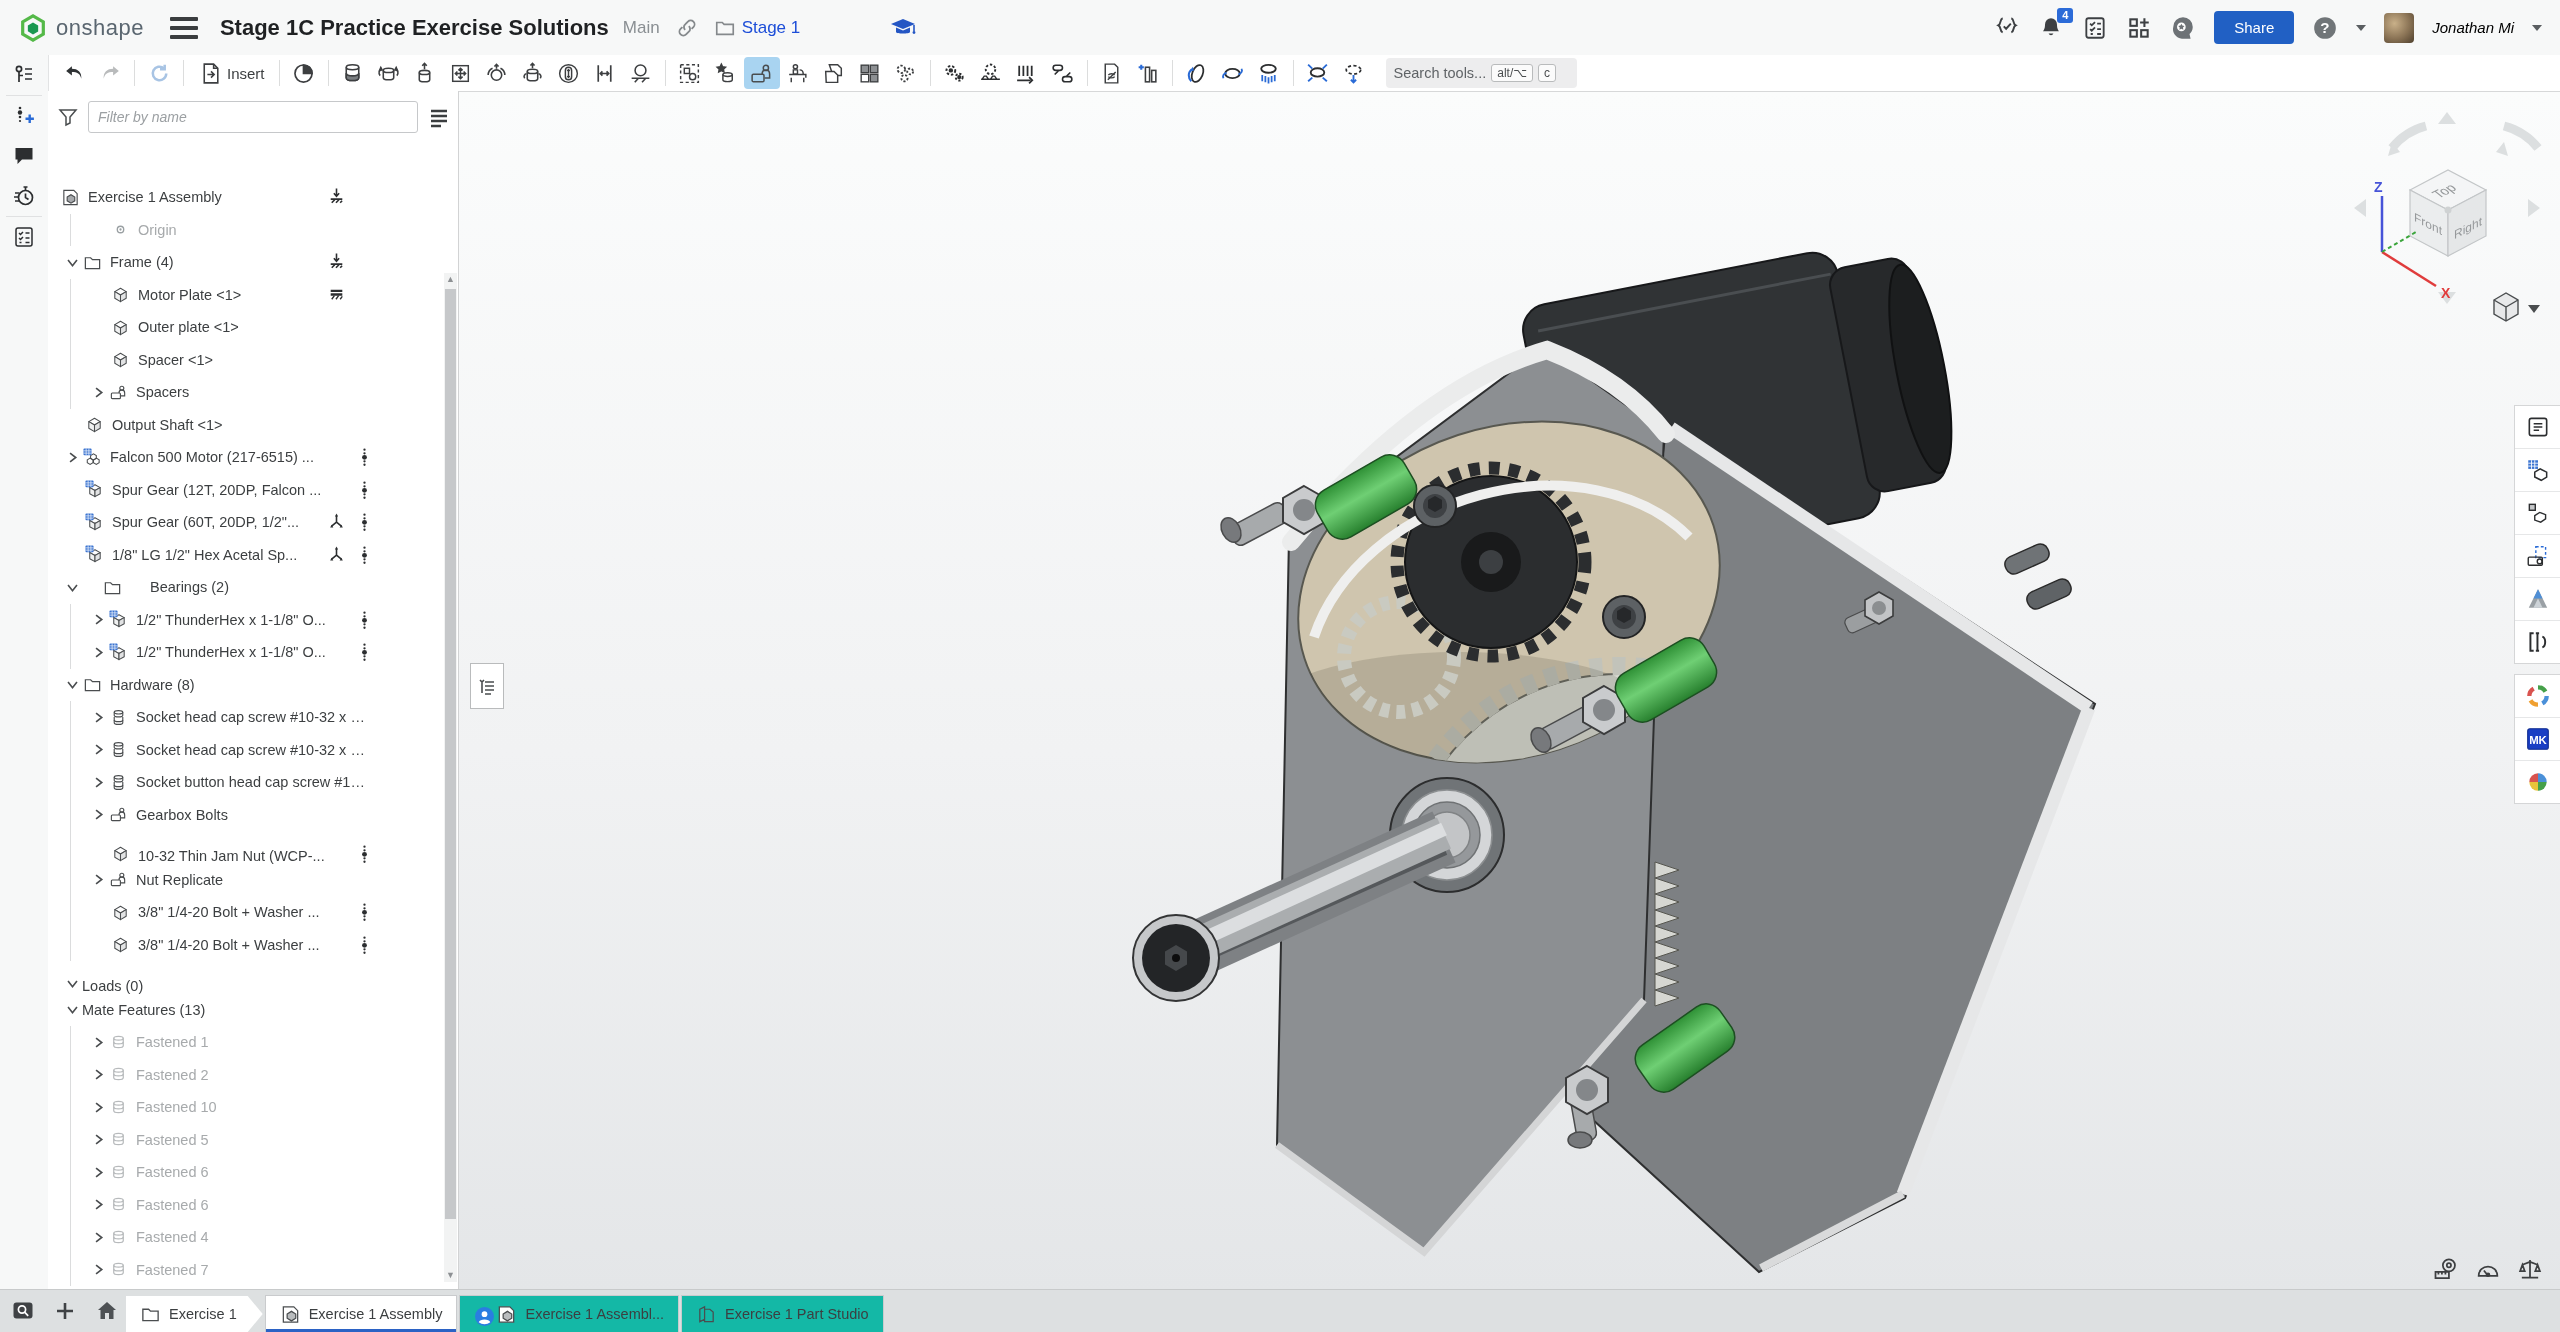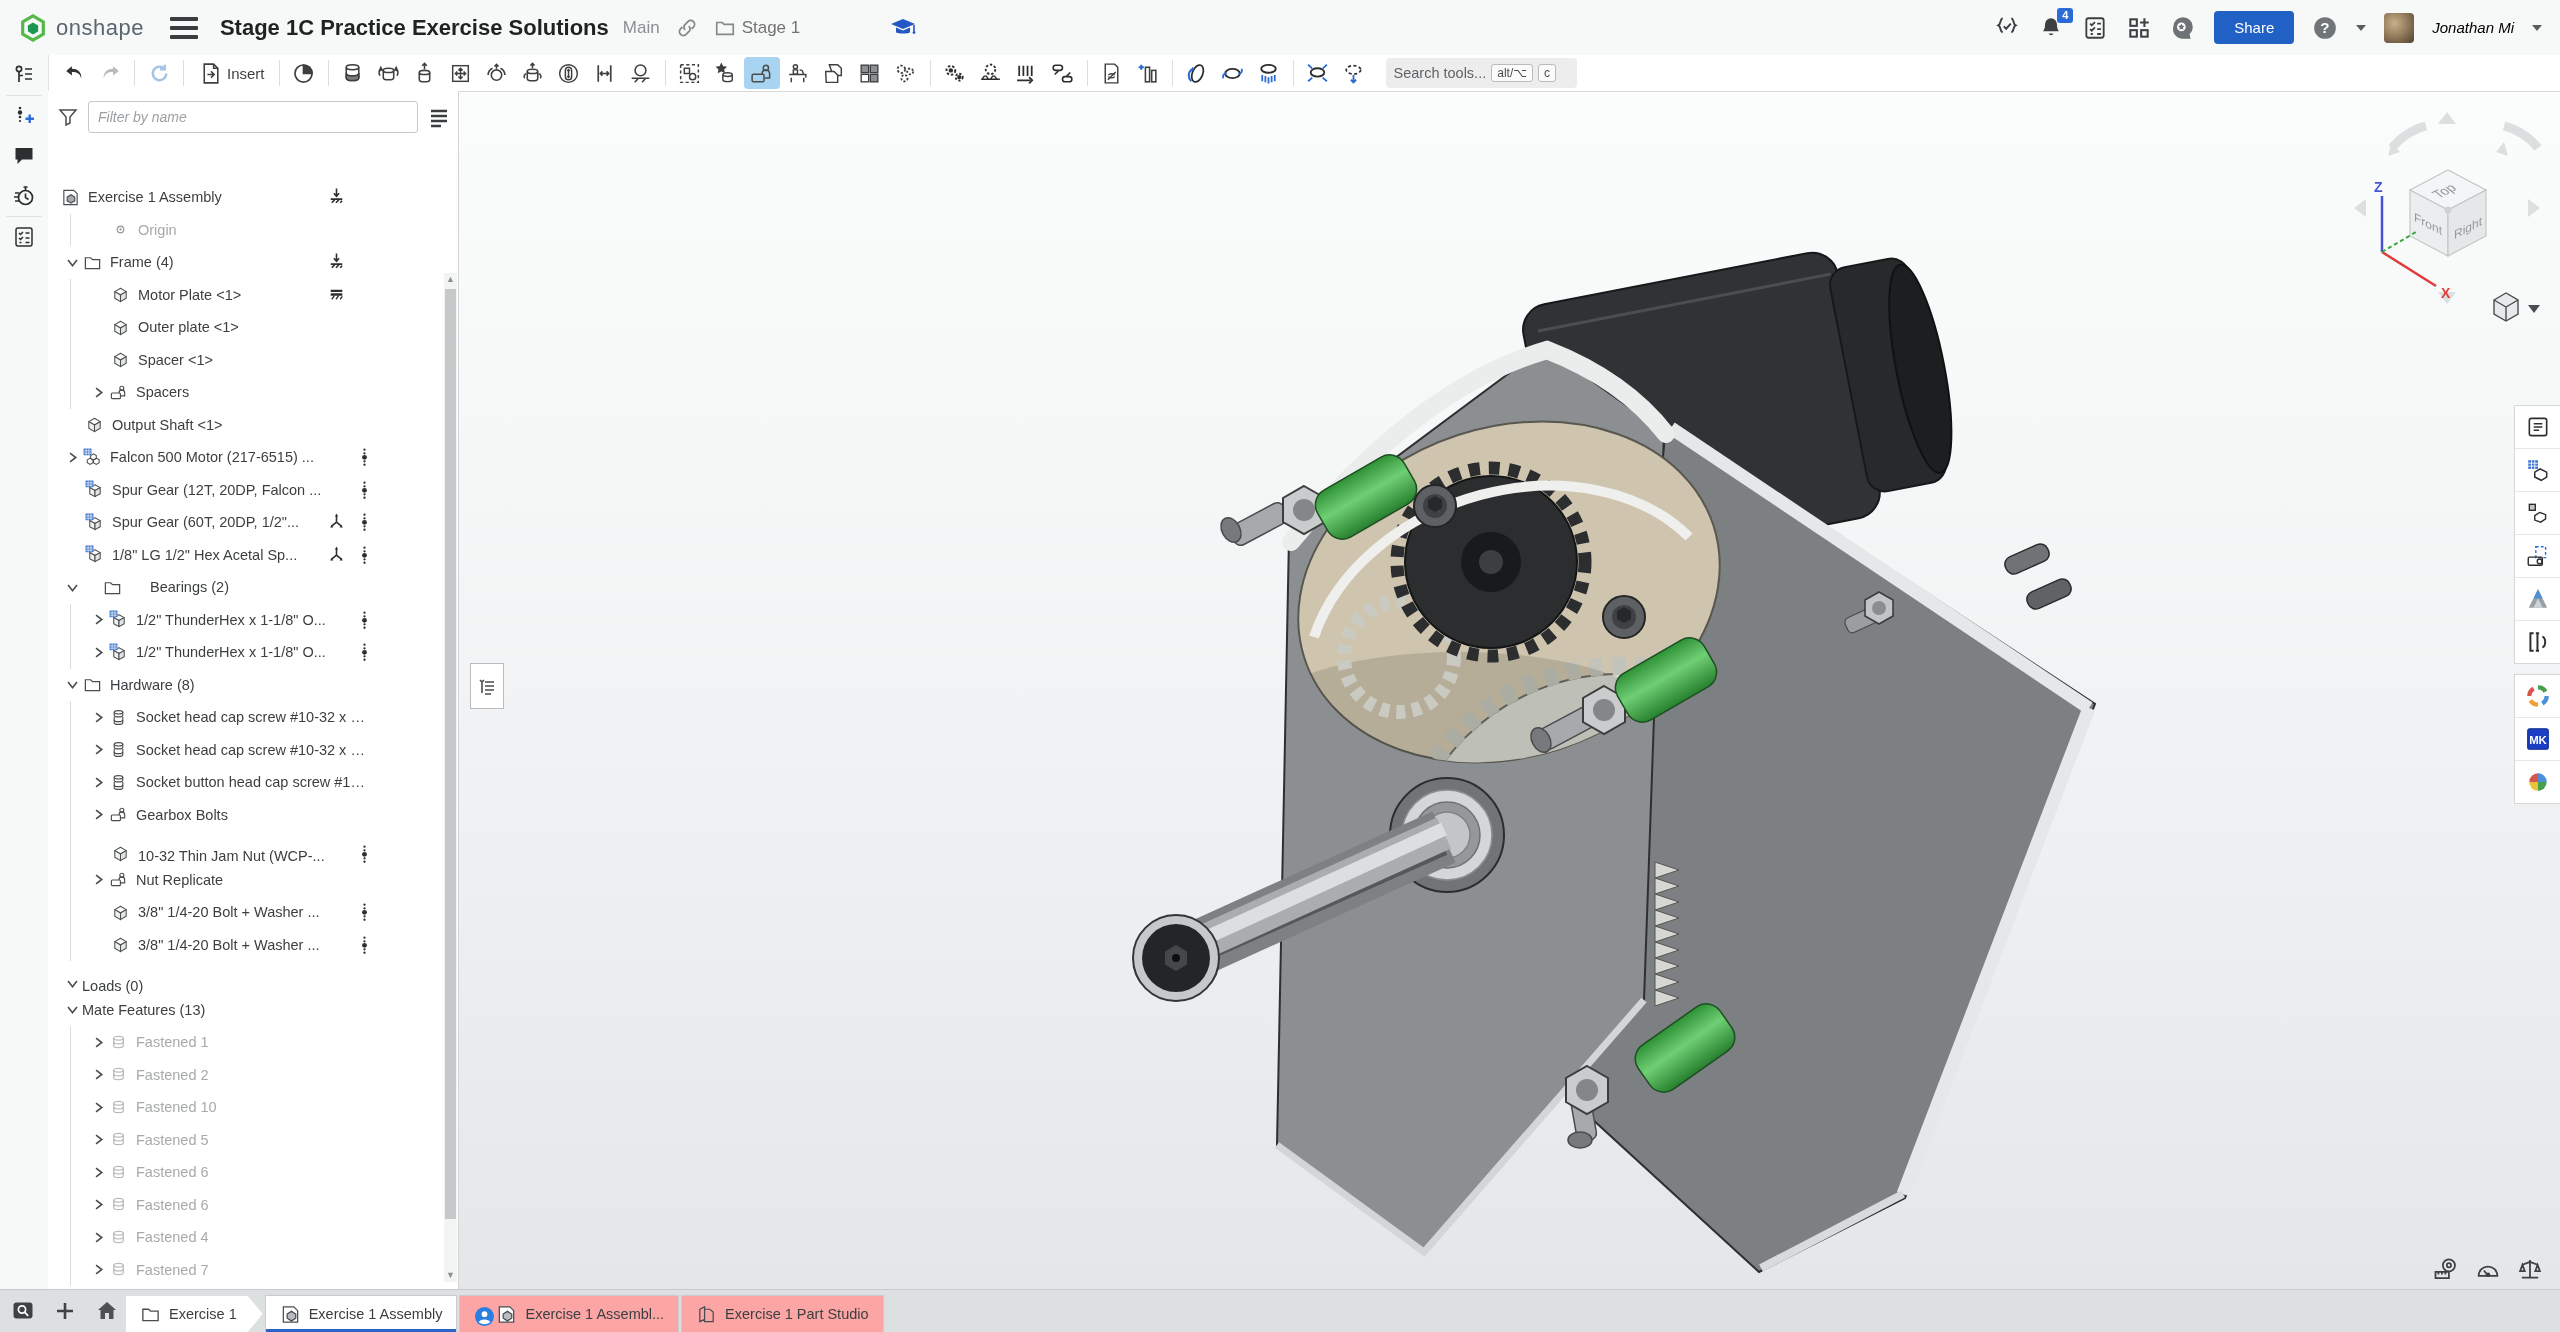--- a/index.html
+++ b/index.html
@@ -8,21 +8,21 @@
   svg{display:block}
   
   .topbar{position:absolute;left:0;top:0;right:0;height:55px;background:#f7f8f8;border-bottom:1px solid #e4e5e6;display:flex;align-items:center;}
   .logo{display:flex;align-items:center;gap:8px;margin-left:18px;}
   .logo-word{font-size:22px;color:#5a6670;letter-spacing:.5px;}
   .hamburger{margin-left:26px;width:28px;height:22px;display:flex;flex-direction:column;justify-content:space-between;cursor:pointer;}
   .hamburger span{height:4px;background:#3a3d3f;border-radius:1px;}
   .doc-title{margin-left:22px;font-size:22px;font-weight:bold;color:#1f2123;white-space:nowrap;}
   .ws-name{margin-left:14px;font-size:17px;color:#8a8f93;}
   .tb-ic{margin-left:16px;width:22px;height:22px;}
-  .loc-label{margin-left:6px;font-size:17px;color:#737373;}
+  .loc-label{margin-left:6px;font-size:17px;color:#1d4ed8;}
   .cap-ic{margin-left:90px;width:26px;height:22px;}
   .topbar-right{margin-left:auto;display:flex;align-items:center;gap:18px;padding-right:18px;}
   .tr-ic{width:26px;height:26px;position:relative;cursor:pointer;}
   .badge{position:absolute;top:-7px;right:-9px;background:#2b6bd8;color:#fff;font-size:11px;font-weight:bold;
          padding:1px 5px;border-radius:3px;line-height:13px;}
   .share-btn{background:#2160c4;color:#fff;font-size:15px;padding:8px 20px;border-radius:4px;cursor:pointer;}
   .caret{width:0;height:0;border-left:5px solid transparent;border-right:5px solid transparent;border-top:6px solid #5a5e61;}
   .avatar{width:30px;height:30px;border-radius:4px;background:radial-gradient(circle at 35% 35%,#c9b089,#8a7355 55%,#4e3f2d);}
   .user-name{font-size:15px;color:#000000;font-style:italic;}
   
@@ -79,21 +79,21 @@
   .rightrail{position:absolute;right:0;top:405px;width:46px;z-index:6;}
   .rr-box{background:#fff;border:1px solid #d5d6d7;border-right:none;}
   .rr-cell{width:45px;height:42px;display:flex;align-items:center;justify-content:center;border-bottom:1px solid #e6e7e8;cursor:pointer;}
   .rr-cell:last-child{border-bottom:none;}
   .rr-cell svg{width:26px;height:26px;}
   .rr-gap{height:10px;}
   
   .tabbar{position:absolute;left:0;right:0;bottom:0;height:42px;background:#dde0e1;border-top:1px solid #c8cacb;display:flex;align-items:flex-end;}
   .tb-tool{width:34px;height:34px;margin:0 2px 4px 6px;display:flex;align-items:center;justify-content:center;cursor:pointer;}
   .tb-tool svg{width:24px;height:24px;}
-  .tab{height:36px;display:flex;align-items:center;padding:0 14px;background:#fca5a5;border:1px solid #c9cbcd;border-bottom:none;
+  .tab{height:36px;display:flex;align-items:center;padding:0 14px;background:#14b8a6;border:1px solid #c9cbcd;border-bottom:none;
        font-size:14.5px;color:#3c3f41;margin-right:2px;cursor:pointer;position:relative;white-space:nowrap;}
   .tab svg{width:21px;height:21px;margin-right:8px;flex:0 0 auto;}
   .tab.arrowshape{background:#fff;clip-path:polygon(0 0,calc(100% - 15px) 0,100% 50%,calc(100% - 15px) 100%,0 100%);padding-right:26px;border:none;}
   .tab.active{background:#fff;border-color:#c9cbcd;}
   .tab.active::after{content:"";position:absolute;left:0;right:0;bottom:-1px;height:4px;background:#2b62c5;}
   .presence{width:17px;height:17px;margin-right:5px;flex:0 0 auto;}
 </style>
 </head>
 <body>
 

